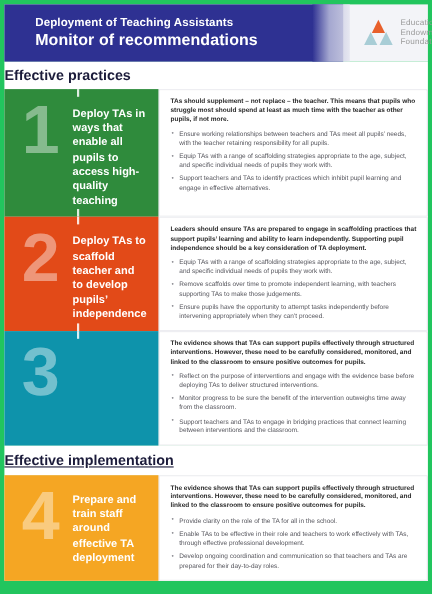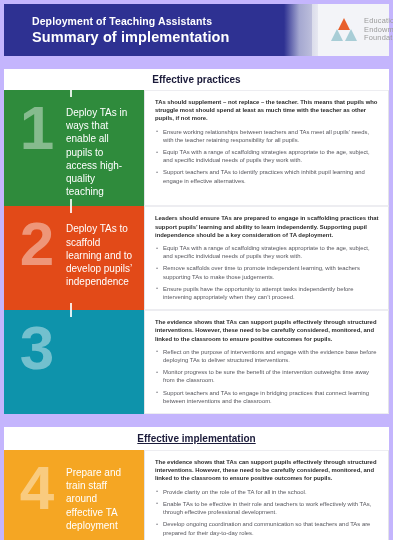--- a/index.html
+++ b/index.html
@@ -5,21 +5,21 @@
   html,body{margin:0;padding:0;}
   body{
     width:393px;height:540px;
     background:#ffffff;
     font-family:"Liberation Sans", sans-serif;
     overflow:hidden;
   }
   .poster{
     position:relative;
     width:393px;height:540px;
-    background:#c4b5fd;
+    background:#22c55e;
     box-sizing:border-box;
     padding:4px 4px 4px 4px;
   }
   
   .header{
     display:flex;
     height:52px;
     background:#f3f4f8;
     align-items:stretch;
   }
@@ -47,27 +47,26 @@
     flex:1;display:flex;align-items:center;justify-content:flex-start;
     padding-left:18px;
   }
   .logo{display:flex;align-items:center;gap:6px;}
   .logo-mark{width:28px;height:26px;position:relative;}
   .logo-text{
     color:#9a9a9a;font-size:7.4px;line-height:8.6px;font-weight:normal;letter-spacing:.2px;
   }
   
   .section-title{
-    text-align:center;
-    font-size:10px;
+    text-align:left;
+    font-size:13px;
     font-weight:bold;
     color:#1b1b3a;
     padding:5px 0 5px 0;
     background:#ffffff;
-    margin-top:13px;
   }
   .section-title.impl{padding:6px 0 6px 0;text-decoration:underline;}
   
   .row{display:flex;align-items:stretch;background:#ffffff;}
   .row + .row{margin-top:0px;}
   .rec-card{
     flex:0 0 140px;
     position:relative;
     display:flex;
     align-items:flex-start;
@@ -82,21 +81,21 @@
     line-height:56px;
     opacity:.42;
     width:58px;
     text-align:center;
     flex:0 0 58px;
     margin-top:2px;
     user-select:none;
   }
   .rec-title{
     font-size:10px;
-    font-weight:normal;
+    font-weight:bold;
     line-height:13.2px;
     padding-top:8px;
     padding-right:2px;
   }
   .tick{
     position:absolute;
     left:66px;top:0;width:2px;height:7px;background:#ffffff;opacity:.85;
   }
   .tick.bottom{top:auto;bottom:0;}
   .detail{
@@ -138,21 +137,21 @@
   .c4{background:#f5a623;}
 </style>
 </head>
 <body>
 
 <div class="poster">
 
   <div class="header">
     <div class="header-left">
       <div class="h-small">Deployment of Teaching Assistants</div>
-      <div class="h-big">Summary of implementation</div>
+      <div class="h-big">Monitor of recommendations</div>
       <div class="header-fade"></div>
     </div>
     <div class="header-right">
       <div class="logo">
         <div class="logo-mark">
           <svg width="28" height="26" viewBox="0 0 28 26" aria-hidden="true">
             <polygon points="14,1 20,13 8,13" fill="#e8602c"></polygon>
             <polygon points="7,12 13,24 1,24" fill="#a8cdd6"></polygon>
             <polygon points="21,12 27,24 15,24" fill="#a8cdd6"></polygon>
           </svg>
@@ -182,21 +181,21 @@
         <li>Equip TAs with a range of scaffolding strategies appropriate to the age, subject, and specific individual needs of pupils they work with.</li>
         <li>Support teachers and TAs to identify practices which inhibit pupil learning and engage in effective alternatives.</li>
       </ul>
     </div>
   </div>
 
   <div class="row">
     <div class="rec-card c2" style="background: rgb(226, 74, 24);">
       <div class="tick"></div>
       <div class="num">2</div>
-      <div class="rec-title">Deploy TAs to scaffold learning and to develop pupils’ independence</div>
+      <div class="rec-title">Deploy TAs to scaffold teacher and to develop pupils’ independence</div>
       <div class="tick bottom"></div>
     </div>
     <div class="detail">
       <p class="lead">Leaders should ensure TAs are prepared to engage in scaffolding practices that support pupils’ learning and ability to learn independently. Supporting pupil independence should be a key consideration of TA deployment.</p>
       <ul class="bullets">
         <li>Equip TAs with a range of scaffolding strategies appropriate to the age, subject, and specific individual needs of pupils they work with.</li>
         <li>Remove scaffolds over time to promote independent learning, with teachers supporting TAs to make those judgements.</li>
         <li>Ensure pupils have the opportunity to attempt tasks independently before intervening appropriately when they can’t proceed.</li>
       </ul>
     </div>

